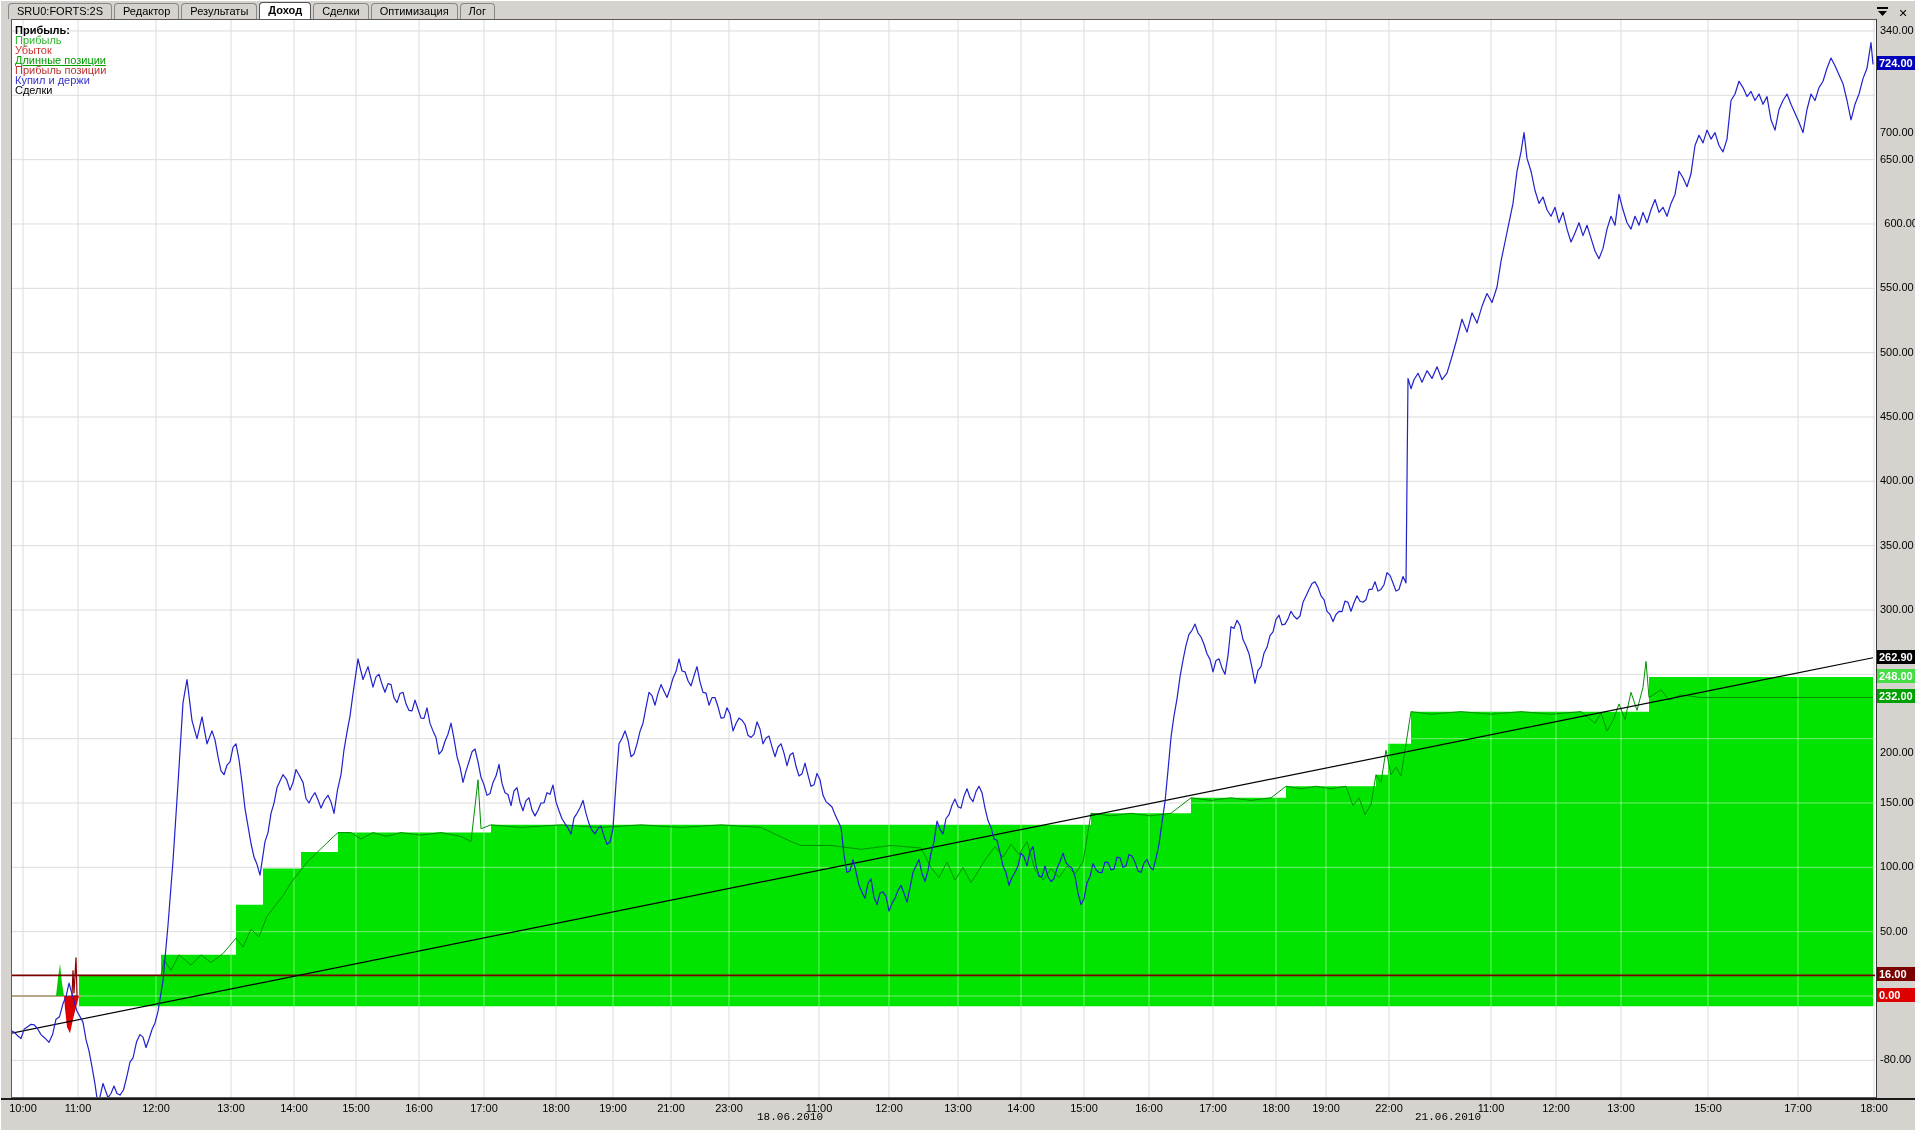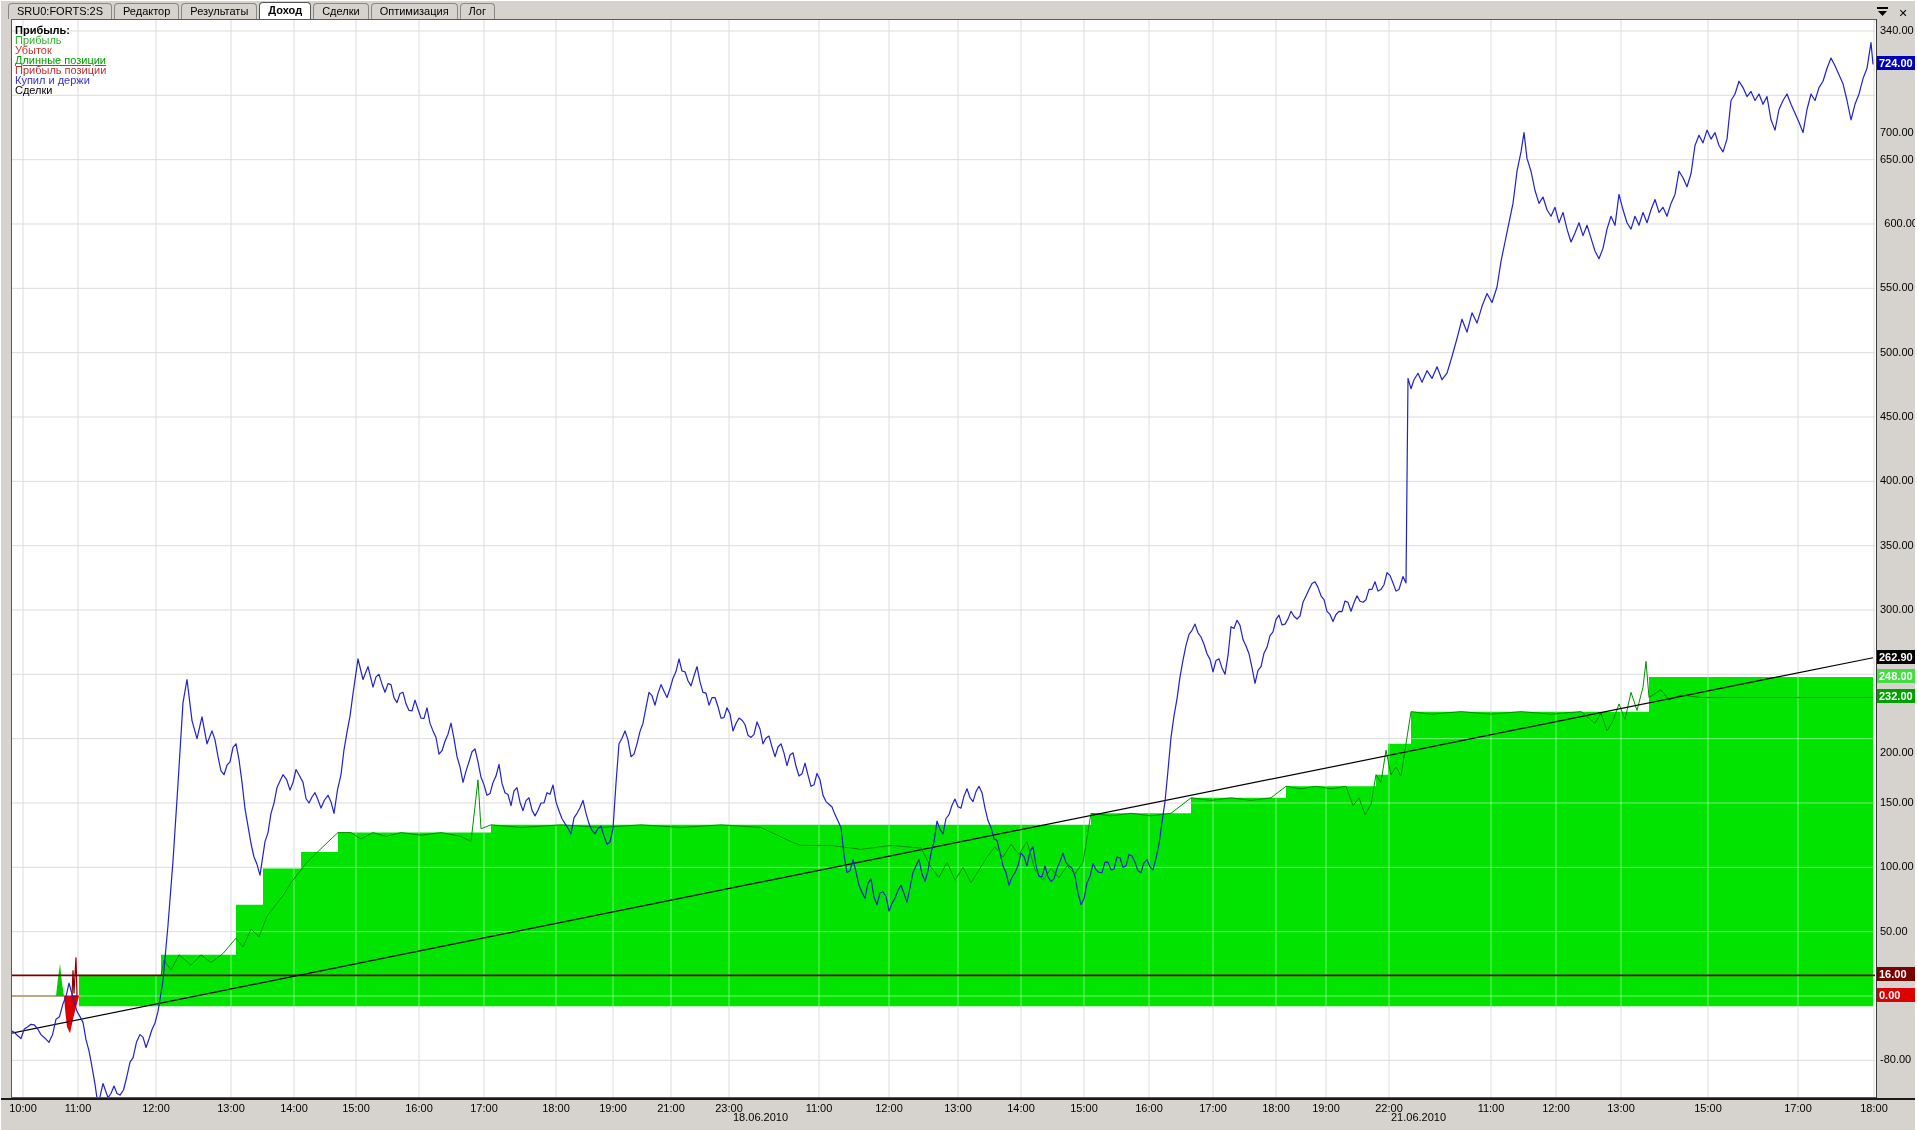--- a/index.html
+++ b/index.html
@@ -28,21 +28,21 @@
   
   .vaxis{position:absolute;left:1875px;top:18px;width:42px;height:1079px;background:#d6d3ce;
          border-left:1px solid #3a3a3a;font-size:11px;color:#000;}
   .vlab{position:absolute;left:3px;width:38px;height:13px;line-height:13px;}
   .vbox{position:absolute;left:0px;width:42px;height:14px;line-height:14px;text-align:left;
         padding-left:2px;font-weight:bold;}
   
   .haxis{position:absolute;left:0;top:1097px;width:1917px;height:33px;background:#d6d3ce;
          border-top:2px solid #1a1a1a;font-size:11px;color:#000;}
   .hlab{position:absolute;top:2px;width:44px;text-align:center;}
-  .hdate{position:absolute;top:11px;width:90px;text-align:left;}
+  .hdate{position:absolute;top:11px;width:90px;text-align:right;font-family:Liberation Mono, monospace;}
   .edge-r{position:absolute;right:0;top:0;width:2px;height:1130px;background:#fff;}
 </style>
 </head>
 <body>
 
 <div class="screen">
 
   <div class="tabbar"><div class="tab">SRU0:FORTS:2S</div><div class="tab">Редактор</div><div class="tab">Результаты</div><div class="tab active">Доход</div><div class="tab">Сделки</div><div class="tab">Оптимизация</div><div class="tab">Лог</div></div>
 
   <div class="win-icons">

